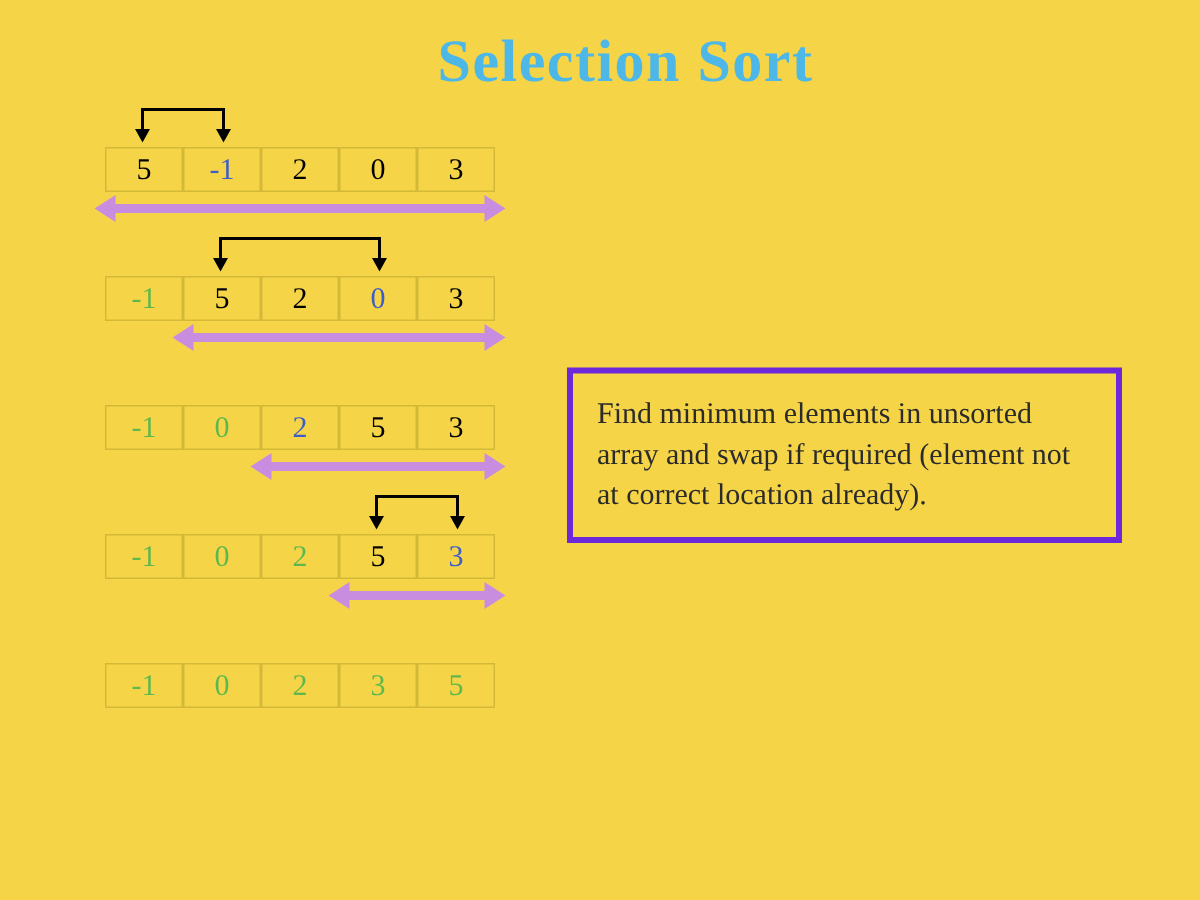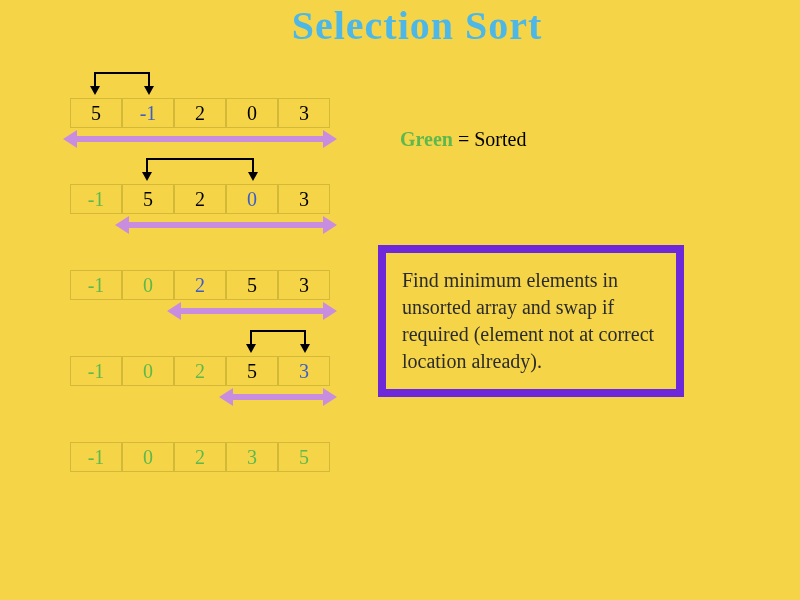--- a/index.html
+++ b/index.html
@@ -6,21 +6,21 @@
   body {
     width: 800px;
     height: 600px;
     background: #f5d547;
     font-family: Georgia, 'Times New Roman', serif;
     position: relative;
     overflow: hidden;
   }
   .title {
     position: absolute;
-    top: 2px;
+    top: 17px;
     left: 0;
     width: 100%;
     text-align: center;
     font-size: 40px;
     font-weight: bold;
     color: #4db8e8;
     letter-spacing: 1px;
     padding-left: 34px;
   }
   .legend {
@@ -29,23 +29,23 @@
     left: 400px;
     font-size: 20px;
     line-height: 1.4;
   }
   .legend .green { color: #5fb84d; font-weight: bold; }
   .legend .blue { color: #3d5ec9; font-weight: bold; }
   .desc-box {
     position: absolute;
     top: 245px;
     left: 378px;
-    width: 306px;
+    width: 370px;
     background: #f5d547;
-    border: 8px solid #6d28d9;
+    border: 4px solid #6d28d9;
     padding: 14px 16px;
     font-size: 20px;
     line-height: 1.35;
     color: #2b2b2b;
   }
   .arrays {
     position: absolute;
     top: 98px;
     left: 70px;
   }
@@ -116,23 +116,20 @@
   }
   .swap .ahl { left: 4px; }
   .swap .ahr { right: 4px; }
 </style>
 </head>
 <body>
 
 <div class="title">Selection Sort</div>
 
 <div class="legend">
-  <div>
-    <span class="green">Green</span><span> = Sorted</span>
-  </div>
 </div>
 
 <div class="desc-box">
   <span>Find minimum elements in unsorted array and swap if required (element not at correct location already).</span>
 </div>
 
 <div class="arrays" id="arrays">
     <div class="array-row">
       <div class="cell normal">5</div>
       <div class="cell minimum">-1</div>

